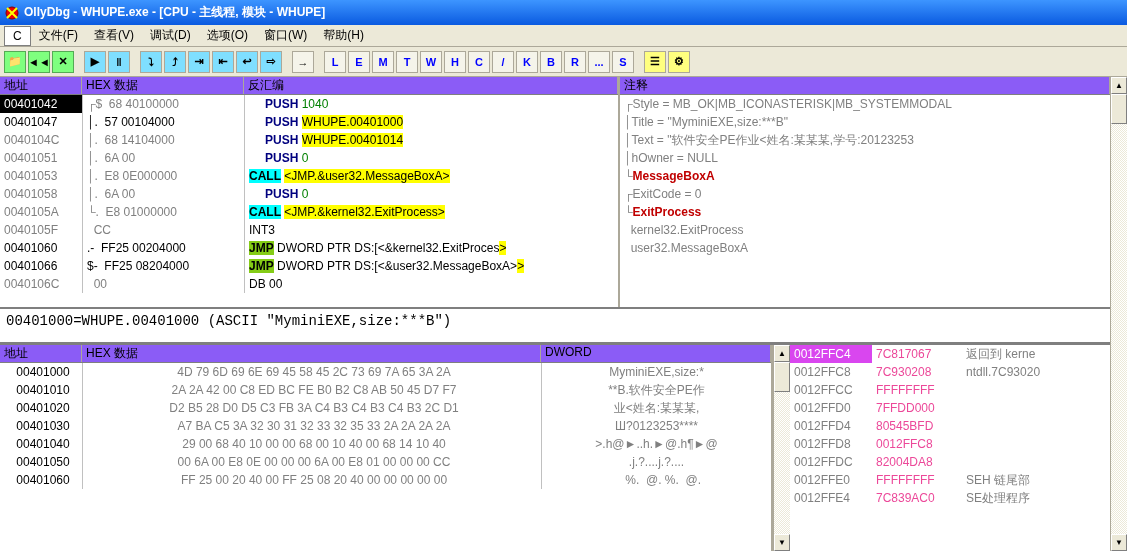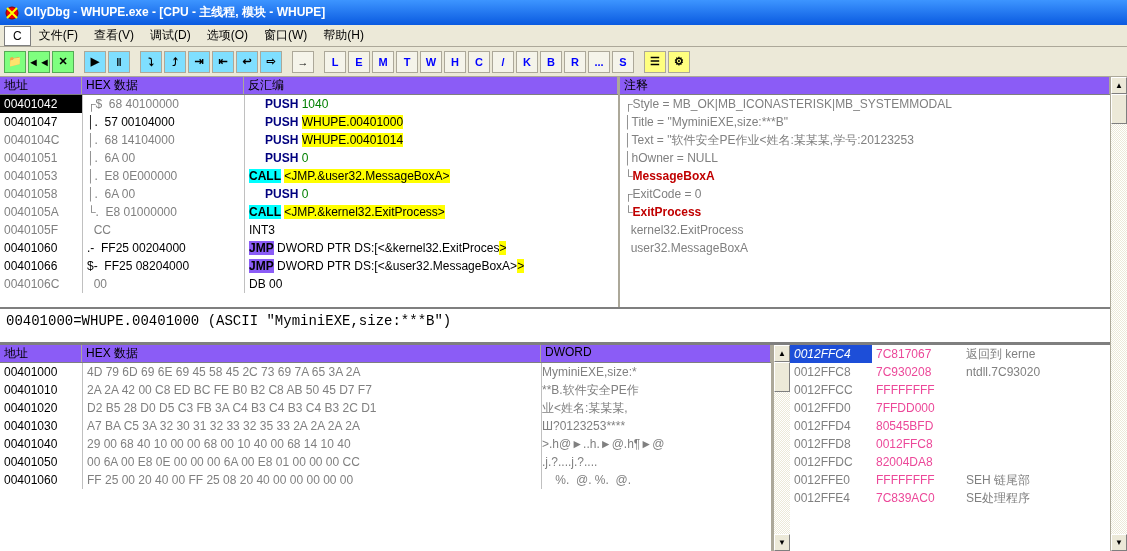--- a/index.html
+++ b/index.html
@@ -22,37 +22,37 @@
 .rows { flex:1; overflow:hidden; font-family:'Courier New',monospace; font-size:14px; line-height:18px; background:#fff; }
 .row { display:flex; white-space:pre; }
 .addr { width:82px; color:#808080; padding-left:4px; }
 .addr.sel { background:#000; color:#fff; }
 .addr.black { color:#000; }
 .hex { width:162px; color:#808080; border-left:1px solid #c0c0c0; padding-left:4px; }
 .hex.black { color:#000; }
 .asm { flex:1; padding-left:4px; border-left:1px solid #c0c0c0; }
 .mn-push { color:#00007f; font-weight:bold;padding-left:16px; }
 .mn-call { background:#00ffff; color:#000; font-weight:bold; }
-.mn-jmp { background:#8b5cf6; color:#000; font-weight:bold; }
+.mn-jmp { background:#84cc16; color:#000; font-weight:bold; }
 .op-num { color:#008000; }
 .op-hi { background:#ffff00; color:#000; }
 .cmt { padding-left:4px; color:#808080; }
 .cmt .red { color:#c00000; font-weight:bold; }
 .status-line { height:36px; font-family:'Courier New',monospace; font-size:14px; padding:4px 6px; border-bottom:3px solid #7f7f7f; background:#fff; }
 .bottom { display:flex; height:206px; }
 .dump { flex:1; display:flex; flex-direction:column; border-right:2px solid #aca899; }
 .stack { width:320px; display:flex; flex-direction:column; }
-.dump-rows { font-family:'Courier New',monospace; font-size:14px; line-height:18px; flex:1; overflow:hidden; }
+.dump-rows { font-family:'Courier New',monospace; font-size:14px; line-height:18px; flex:1; overflow:hidden;text-align:center; }
 .dump-row { display:flex; white-space:pre; color:#808080; }
 .dump-row .addr2 { width:82px; color:#000; padding-left:4px; }
 .dump-row .bytes { flex:1; padding-left:4px; border-left:1px solid #c0c0c0; }
 .dump-row .ascii { width:230px; border-left:1px solid #c0c0c0; color:#808080; }
 .stack-row { display:flex; font-family:'Courier New',monospace; font-size:14px; line-height:18px; white-space:pre; }
 .stack-row .saddr { width:82px; color:#808080; padding-left:4px; }
-.stack-row .saddr.sel { background:#1d4ed8; color:#fff;font-style:italic; }
+.stack-row .saddr.sel { background:#d946ef; color:#fff; }
 .stack-row .sval { width:90px; padding-left:4px; color:#ec4899; }
 .stack-row .scmt { flex:1; padding-left:4px; color:#808080; }
 .scrollbar { width:17px; background:#ece9d8; border-left:1px solid #aca899; display:flex; flex-direction:column; }
 .sb-btn { height:17px; background:#ece9d8; border:1px solid #fff; border-right-color:#7f7f7f; border-bottom-color:#7f7f7f; display:flex; align-items:center; justify-content:center; font-size:8px; }
 .sb-track { flex:1; background:repeating-conic-gradient(#ece9d8 0% 25%, #fff 0% 50%) 50% / 2px 2px; }
 .sb-thumb { background:#ece9d8; border:1px solid #fff; border-right-color:#7f7f7f; border-bottom-color:#7f7f7f; height:30px; }
 .cpu-wrap { display:flex; }
 .cpu-content { flex:1; }
 </style>
 </head>

